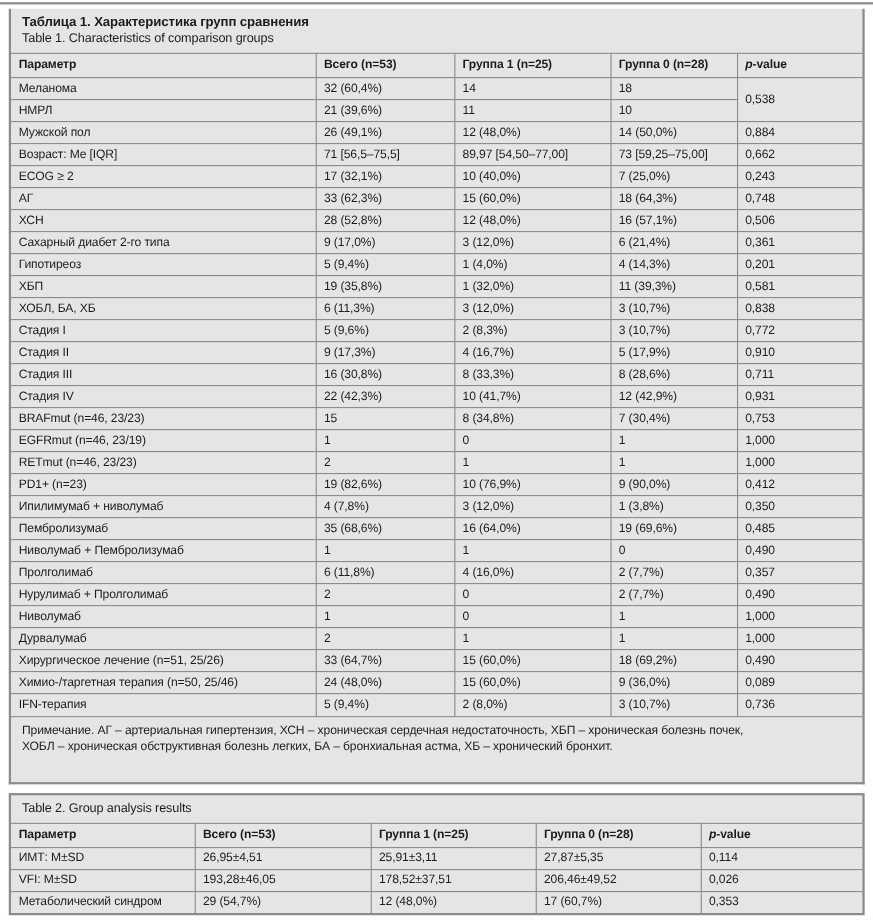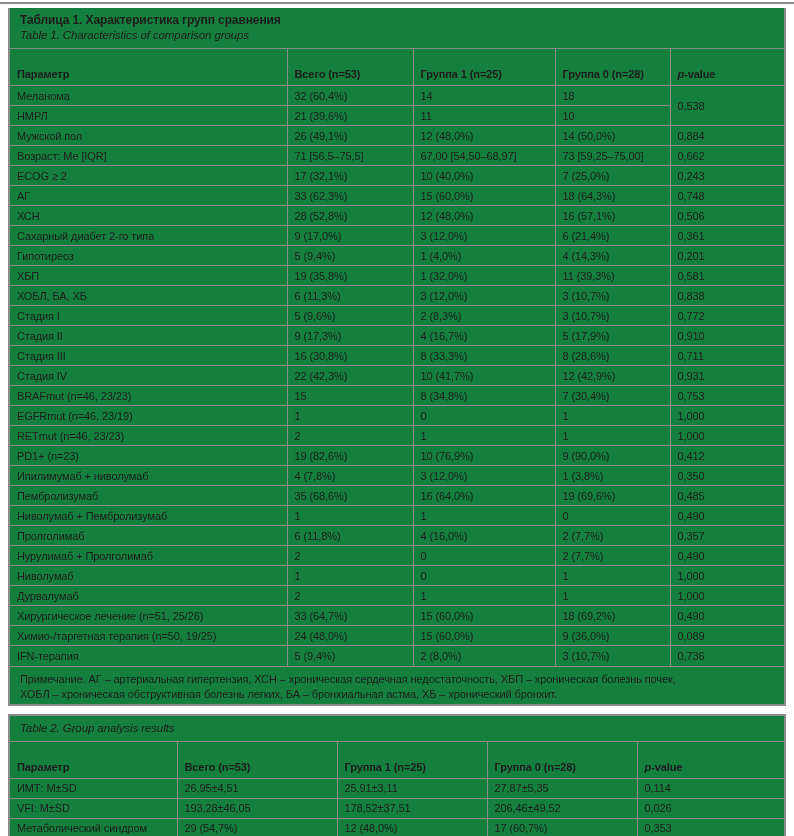--- a/index.html
+++ b/index.html
@@ -10,65 +10,65 @@
     color: #1c1c1c;
     overflow: hidden;
   }
   .top-rule {
     height: 2px; width: 794px; background: #8b8b8b;
     margin-top: 2px;
   }
   .tbl-block {
     margin: 0 8px;
     border: 2px solid #8b8b8b;
-    background: #15803d;
+    background: #e5e5e5;
   }
   .tbl-block.first { border-top: none; margin-top: 4px; }
   .tbl-block.second { margin-top: 8px; }
   .caption { padding: 5px 10px 5px 10px; }
   .cap-ru { font-weight: bold; font-size: 12px; line-height: 15px; letter-spacing: -0.1px; }
-  .cap-en { font-style: italic; font-size: 11.5px; line-height: 15px; letter-spacing: -0.1px; }
+  .cap-en { font-size: 11.5px; line-height: 15px; letter-spacing: -0.1px; }
   table.grid {
     border-collapse: collapse;
     width: 100%;
     table-layout: fixed;
   }
   table.grid th, table.grid td {
     border: 1px solid #8b8b8b;
     font-size: 11px;
     line-height: 13px;
     text-align: left;
     vertical-align: middle;
     padding: 3px 6px 2px 7px;
     letter-spacing: -0.1px;
     overflow: hidden;
     white-space: nowrap;
   }
-  table.grid th { font-weight: bold; padding-top: 19px; padding-bottom: 4px; margin-top: 30px; }
+  table.grid th { font-weight: bold; padding-top: 4px; padding-bottom: 4px; margin-top: 30px; }
   table.grid td { height: 20px; }
   
   table.grid th:first-child, table.grid td:first-child { border-left: none; }
   table.grid th:last-child, table.grid td:last-child { border-right: none; }
   table.grid tr:last-child td { border-bottom: none; margin-top: 36px; }
   
   #t1 .c0 { width: 277px; }
   #t1 .c1 { width: 126px; }
   #t1 .c2 { width: 142px; }
   #t1 .c3 { width: 115px; }
   #t1 .c4 { width: auto; }
   
   #t2 .c0 { width: 167px; }
   #t2 .c1 { width: 160px; }
   #t2 .c2 { width: 150px; }
   #t2 .c3 { width: 150px; }
   #t2 .c4 { width: auto; }
   th.pv::first-letter { font-style: italic; }
   .note {
     border-top: 1px solid #8b8b8b;
-    padding: 5px 10px 2px 10px;
+    padding: 5px 10px 24px 10px;
     font-size: 11px;
     line-height: 15px;
     letter-spacing: -0.1px;
   }
 </style>
 </head>
 <body>
 
 <div class="top-rule"></div>
 
@@ -104,21 +104,21 @@
         <tr>
           <td class="c0">Мужской пол</td>
           <td class="c1">26 (49,1%)</td>
           <td class="c2">12 (48,0%)</td>
           <td class="c3">14 (50,0%)</td>
           <td class="c4">0,884</td>
         </tr>
         <tr>
           <td class="c0">Возраст: Me [IQR]</td>
           <td class="c1">71 [56,5–75,5]</td>
-          <td class="c2">67,00 [54,50–68,97]</td>
+          <td class="c2">89,97 [54,50–77,00]</td>
           <td class="c3">73 [59,25–75,00]</td>
           <td class="c4">0,662</td>
         </tr>
         <tr>
           <td class="c0">ECOG ≥ 2</td>
           <td class="c1">17 (32,1%)</td>
           <td class="c2">10 (40,0%)</td>
           <td class="c3">7 (25,0%)</td>
           <td class="c4">0,243</td>
         </tr>
@@ -270,21 +270,21 @@
           <td class="c4">1,000</td>
         </tr>
         <tr>
           <td class="c0">Хирургическое лечение (n=51, 25/26)</td>
           <td class="c1">33 (64,7%)</td>
           <td class="c2">15 (60,0%)</td>
           <td class="c3">18 (69,2%)</td>
           <td class="c4">0,490</td>
         </tr>
         <tr>
-          <td class="c0">Химио-/таргетная терапия (n=50, 19/25)</td>
+          <td class="c0">Химио-/таргетная терапия (n=50, 25/46)</td>
           <td class="c1">24 (48,0%)</td>
           <td class="c2">15 (60,0%)</td>
           <td class="c3">9 (36,0%)</td>
           <td class="c4">0,089</td>
         </tr>
         <tr>
           <td class="c0">IFN-терапия</td>
           <td class="c1">5 (9,4%)</td>
           <td class="c2">2 (8,0%)</td>
           <td class="c3">3 (10,7%)</td>

